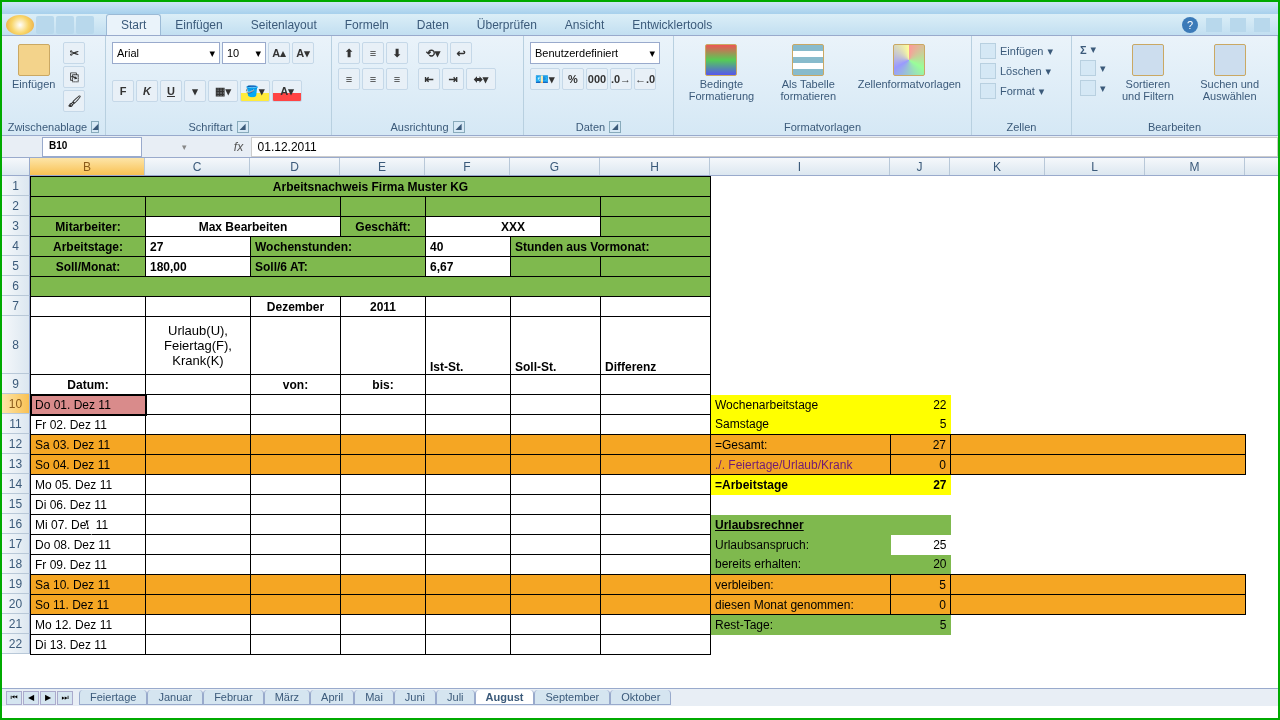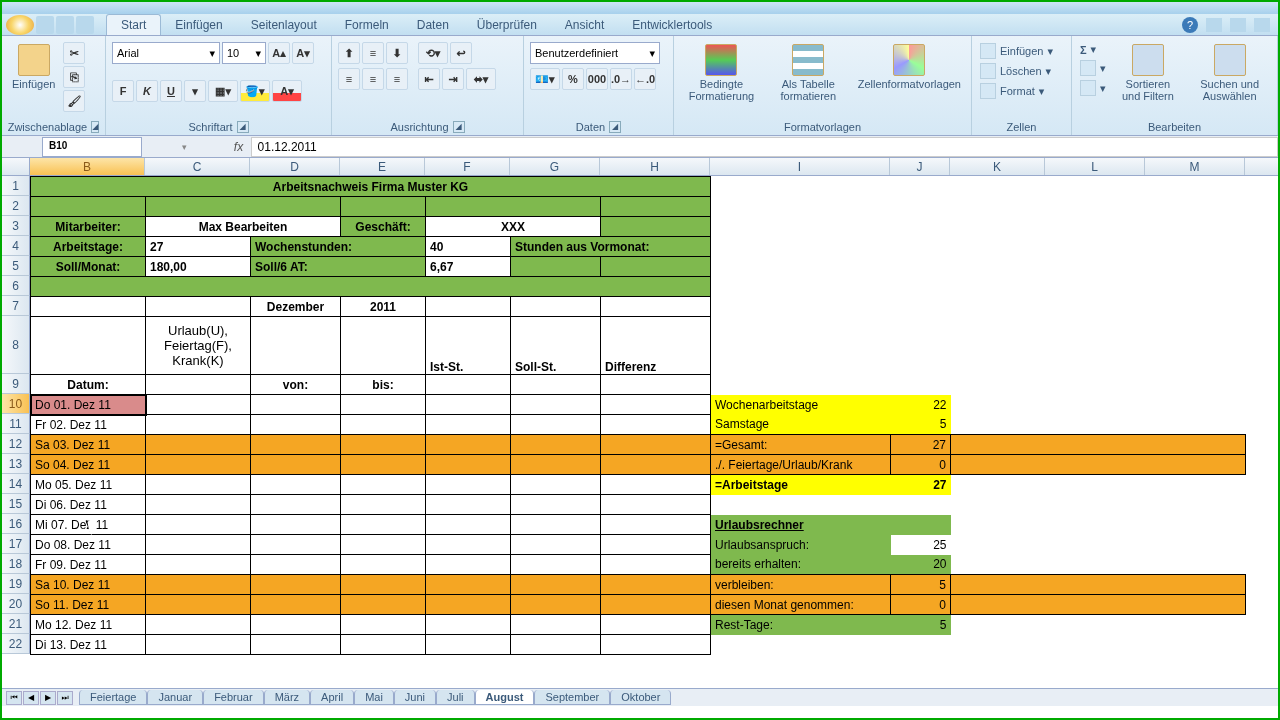--- a/index.html
+++ b/index.html
@@ -71,21 +71,21 @@
 .title-cell { background: #7fb94e !important; font-weight: bold; font-size: 18px; text-align: center; border: 1px solid #000 !important; }
 .hdr { background: #7fb94e !important; font-weight: bold; border: 1px solid #000 !important; }
 .white-val { background: #fff !important; border: 1px solid #000 !important; }
 .border-b { border: 1px solid #000 !important; }
 .center { text-align: center; }
 .bold { font-weight: bold; }
 .yellow { background: #ffff00 !important; }
 .orange-row td { background: #f5a623 !important; border: 1px solid #000 !important; }
 .holiday { background: #d98b8b !important; border: 1px solid #000 !important; }
 .selected { outline: 2px solid #000; outline-offset: -1px; }
-.red-text { color: #000000; }
+.red-text { color: #701a75; }
 .underline { text-decoration: underline; }
 
 
 .sheet-tabs { position: absolute; bottom: 0; left: 0; right: 0; height: 18px; background: #e8eef5; border-top: 1px solid #9ac; display: flex; align-items: center; font-size: 11px; padding-left: 4px; gap: 0; }
 .nav-btns { display: flex; gap: 1px; margin-right: 6px; }
 .nav-b { width: 16px; height: 14px; background: #d5e5f0; border: 1px solid #aac; font-size: 8px; text-align: center; line-height: 12px; }
 .stab { padding: 1px 10px; background: #d5e5f0; border: 1px solid #9ac; border-bottom: none; color: #3b5a7a; border-radius: 0 0 4px 4px; transform: scaleY(-1); }
 .stab span { display: inline-block; transform: scaleY(-1); }
 .stab.active { background: #fff; font-weight: bold; }
 

